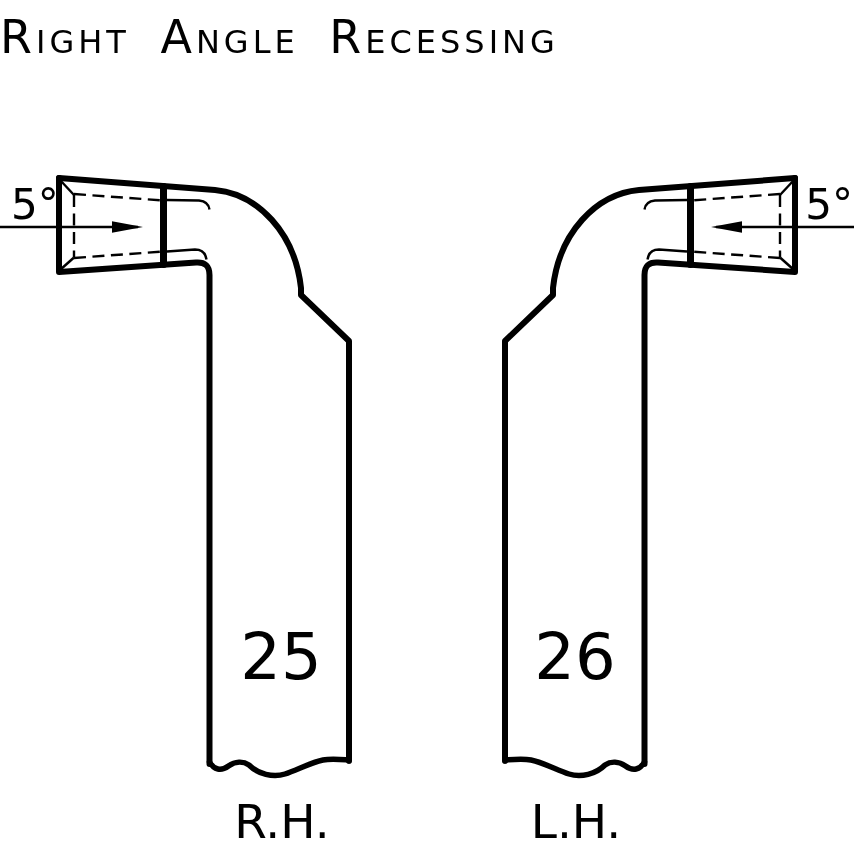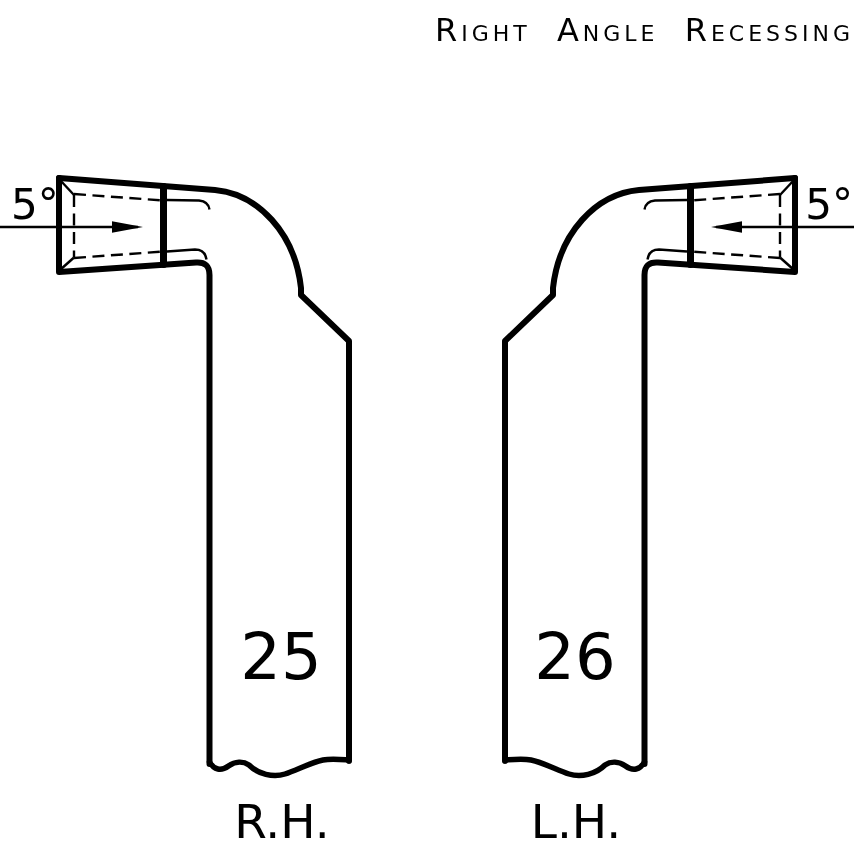--- a/index.html
+++ b/index.html
@@ -14,22 +14,22 @@
     background: #ffffff;
     overflow: hidden;
     font-family: "DejaVu Sans", sans-serif;
     color: #000000;
   }
   .title {
     position: absolute;
     top: 14px;
     left: 0;
     right: 0;
-    text-align: right;
-    font-size: 32px;
+    text-align: left;
+    font-size: 46px;
     line-height: 1;
     font-variant: small-caps;
     letter-spacing: 4px;
     word-spacing: 12px;
     color: #000000;
     white-space: nowrap;
   }
   svg.drawing {
     position: absolute;
     left: 0;

